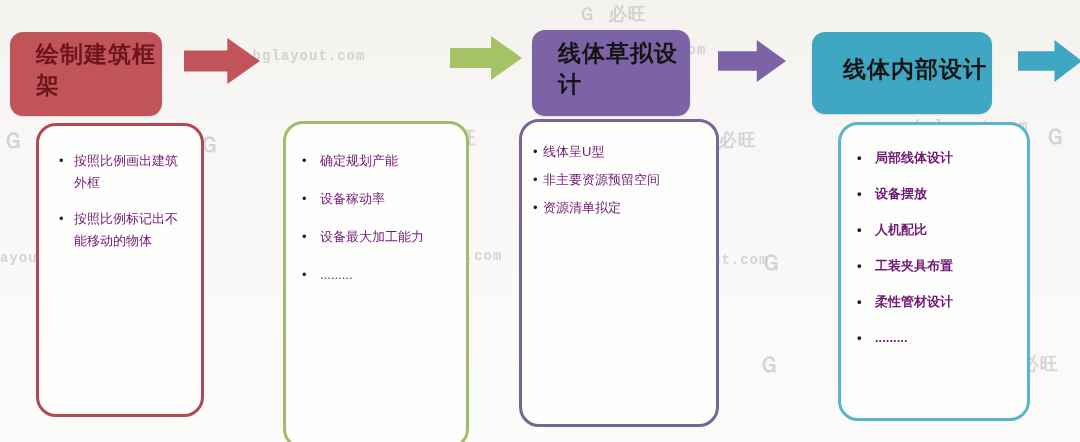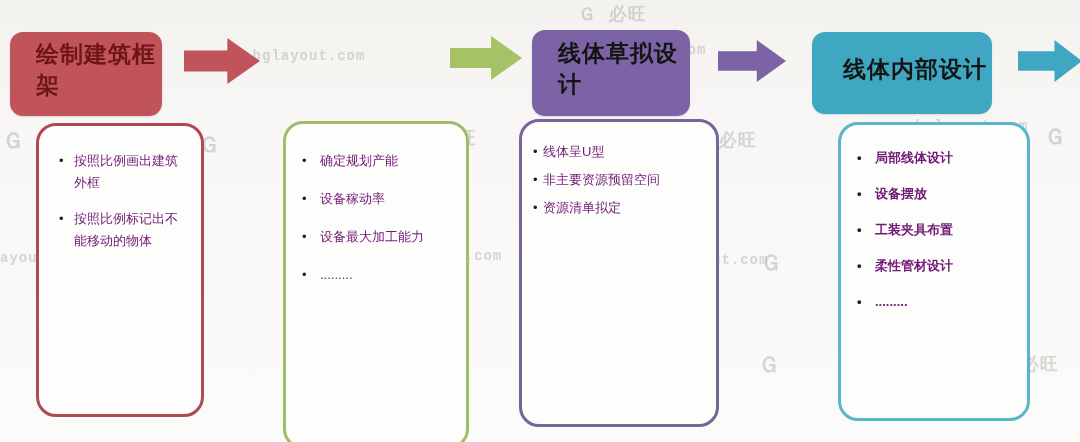--- a/index.html
+++ b/index.html
@@ -138,19 +138,20 @@
   </div>
 
   <div class="hdr h3" style="--fill: #40a7c2; --title-color: #141414; --border: #58b5cb;">
     <span class="title">线体内部设计</span>
   </div>
   <div class="arrow a3" style="--fill: #40a7c2; --title-color: #141414; --border: #58b5cb;"></div>
   <div class="detail d3" style="--fill: #40a7c2; --title-color: #141414; --border: #58b5cb;">
     <ul>
         <li>局部线体设计</li>
         <li>设备摆放</li>
+        <li>人机配比</li>
         <li>工装夹具布置</li>
         <li>柔性管材设计</li>
         <li>.........</li>
       </ul>
   </div>
 
 </div>
 
 </body></html>

